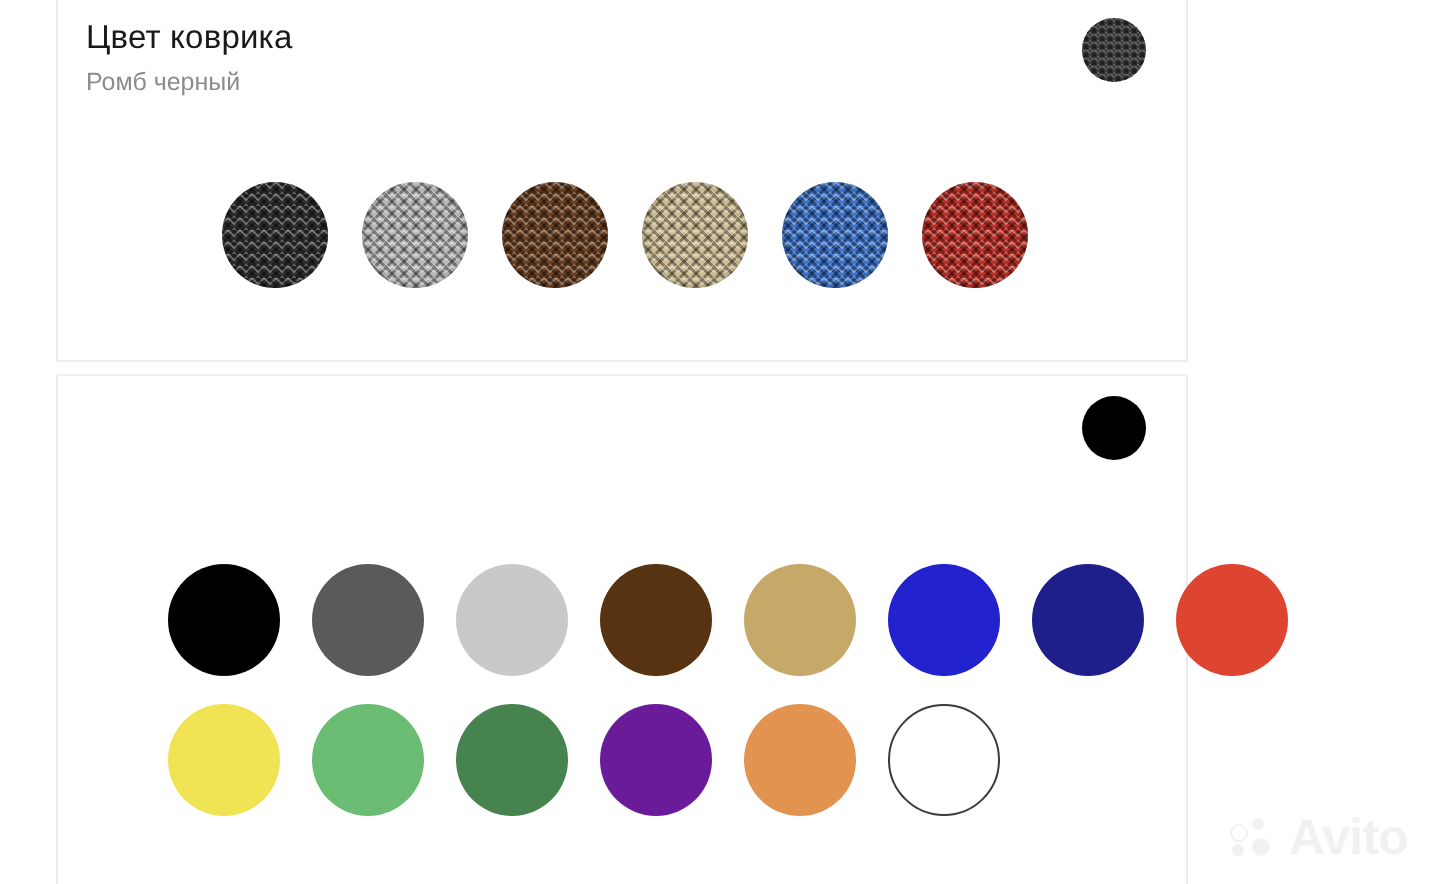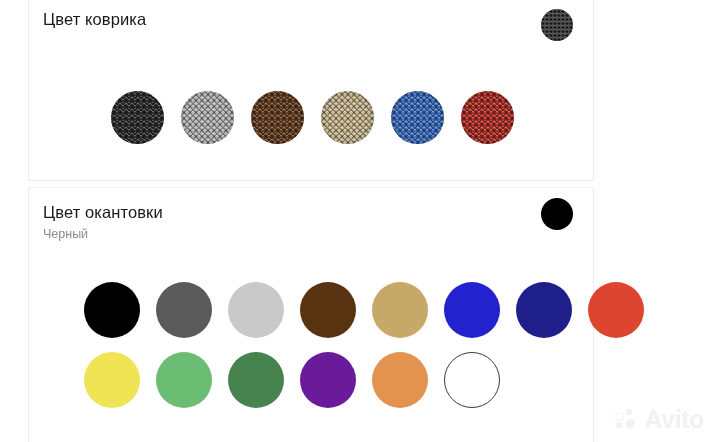--- a/index.html
+++ b/index.html
@@ -190,41 +190,38 @@
 </style>
 </head>
 <body>
 
 <div class="page">
 
   <div class="card card-mat">
 
     <div class="card-head" style="top:10px;">
       <div class="title">Цвет коврика</div>
+      <div class="subtitle">Ромб черный</div>
     </div>
 
     <div class="selected-swatch selected-mat textured small" style="background-color: rgb(58, 58, 58);"></div>
 
     <div class="swatch-row row-mat">
       <div class="swatch textured" style="background-color: rgb(47, 47, 47);"></div>
       <div class="swatch textured" style="background-color: rgb(185, 185, 185);"></div>
       <div class="swatch textured" style="background-color: rgb(106, 65, 34);"></div>
       <div class="swatch textured" style="background-color: rgb(205, 188, 148);"></div>
       <div class="swatch textured" style="background-color: rgb(63, 116, 200);"></div>
       <div class="swatch textured" style="background-color: rgb(184, 48, 39);"></div>
     </div>
 
   </div>
 
   <div class="card card-edge">
 
-    <div class="card-head" style="top:14px;">
-      <div class="title">Цвет окантовки</div>
-      <div class="subtitle">Черный</div>
-    </div>
 
     <div class="selected-swatch selected-edge" style="background-color: rgb(0, 0, 0);"></div>
   </div>
 
   <div class="swatch-row row-edge-1">
     <div class="swatch" style="background-color: rgb(0, 0, 0);"></div>
     <div class="swatch" style="background-color: rgb(90, 90, 90);"></div>
     <div class="swatch" style="background-color: rgb(201, 201, 201);"></div>
     <div class="swatch" style="background-color: rgb(88, 51, 17);"></div>
     <div class="swatch" style="background-color: rgb(198, 168, 104);"></div>

